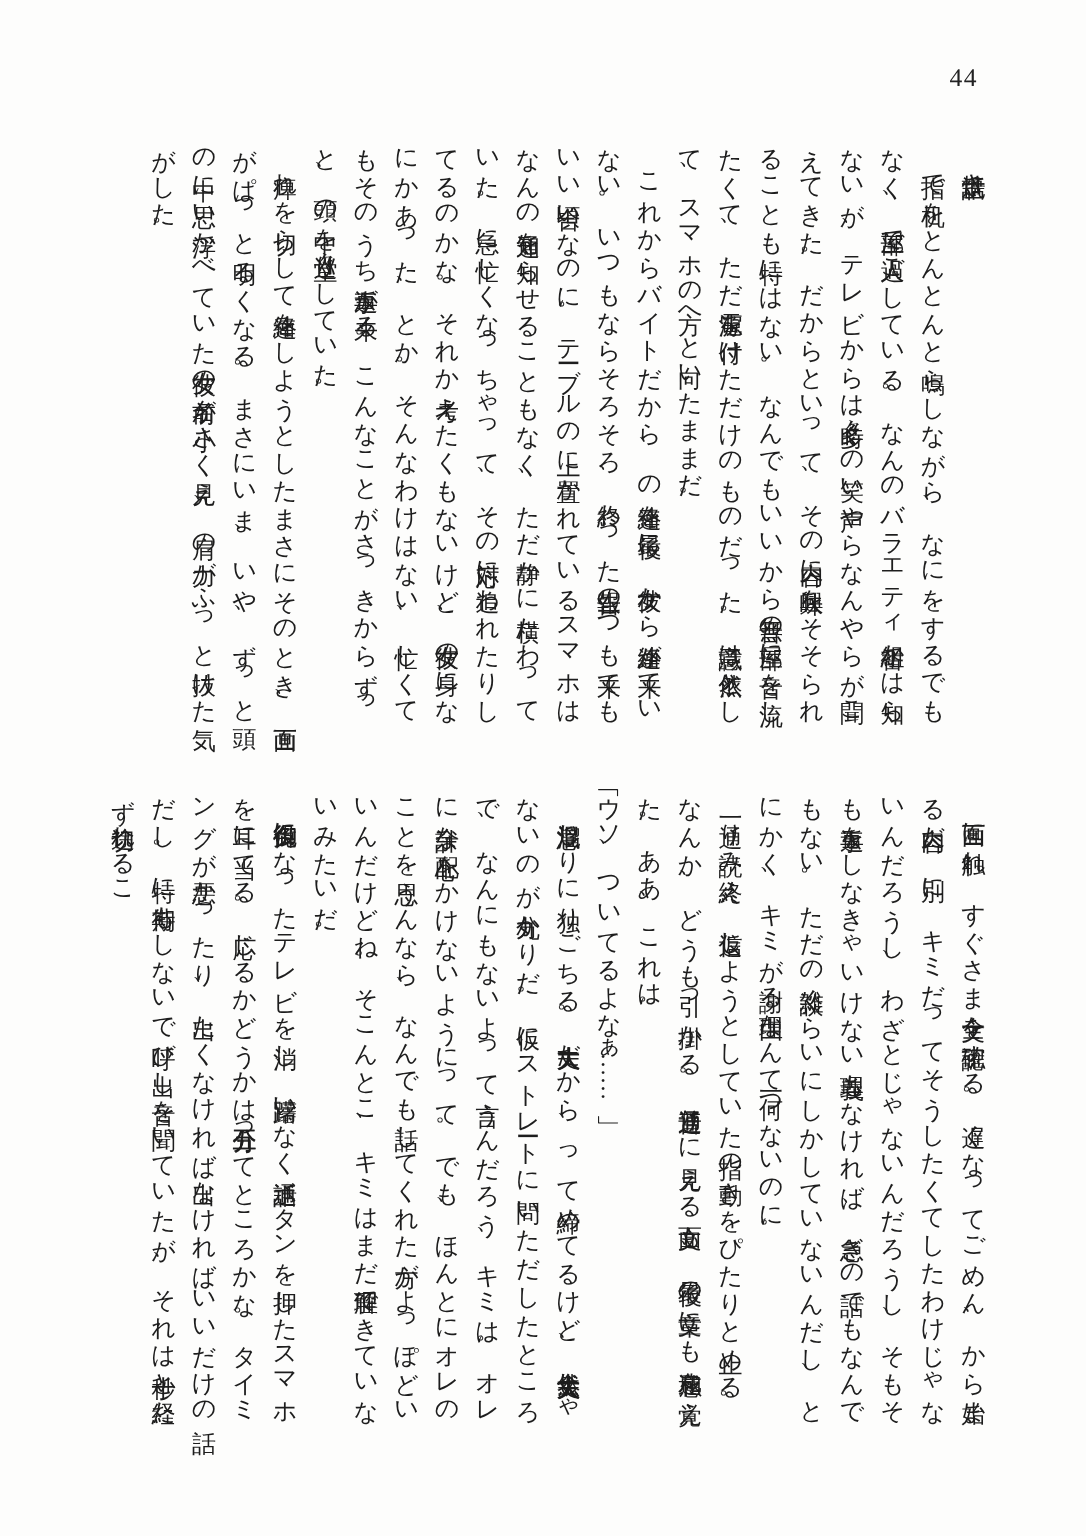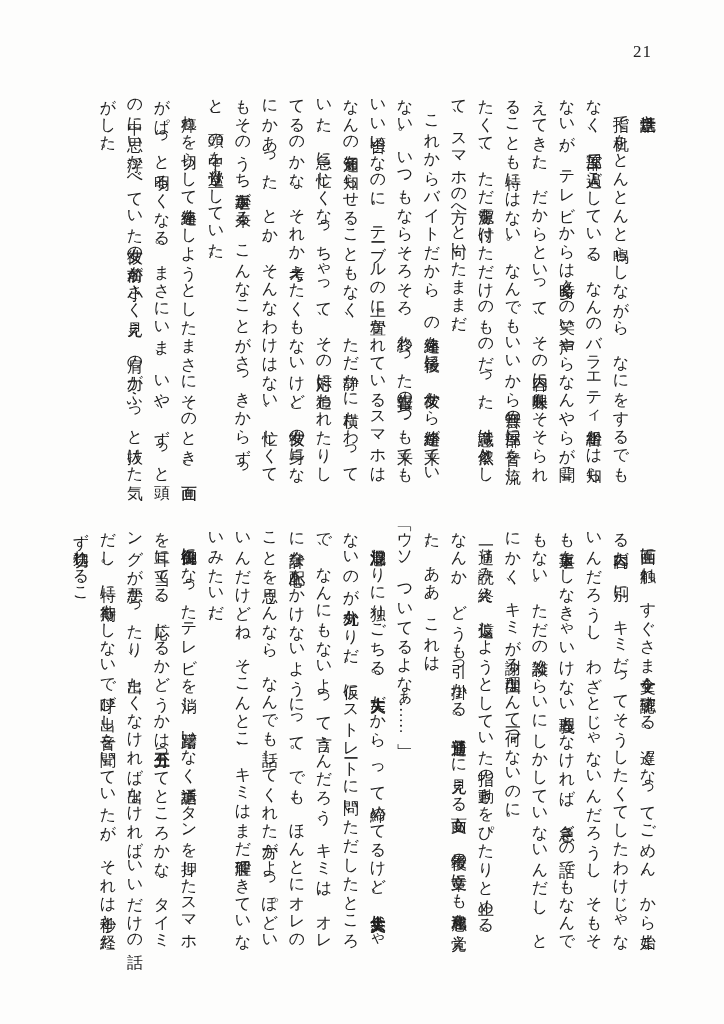--- a/index.html
+++ b/index.html
@@ -61,21 +61,21 @@
     margin: 0;
     padding: 0;
     text-indent: 1em;
   }
 </style>
 </head>
 <body>
 
 <div class="page">
 
-  <div class="page-number">21</div>
+  <div class="page-number">44</div>
 
   <div class="vblock block-upper">
     <p class="story-title">世話焼き</p>
     <p>指で机をとんとんと鳴らしながら、なにをするでもなく、部屋で一人過ごしている。なんのバラエティ番組かは知らないが、テレビからは時々多くの笑い声やらなんやらが聞こえてきた。だからといって、その内容に興味をそそられることも特にはない。なんでもいいから無音の部屋に音を流したくて、ただ電源を付けただけのものだった。意識は依然として、スマホの方へと向いたままだ。</p>
     <p>これからバイトだから、の連絡を最後に、彼女から連絡が来ていない。いつもならそろそろ、終わった報告の一つも来てもいい頃合いなのに。テーブルの上に置かれているスマホはなんの通知を知らせることもなく、ただ静かに横たわっていた。急に忙しくなっちゃって、その対応に追われたりしてるのかな。それか考えたくもないけど、彼女の身になにかあった、とか。そんなわけはない、忙しくてもそのうち返事が来る。こんなことがさっきからずっと、頭の中を堂々巡りしていた。</p>
     <p>痺れを切らして連絡をしようとしたまさにそのとき、画面がぱっと明るくなる。まさにいま、いや、ずっと頭の中に思い浮かべていた彼女の名前が小さく見え、肩の力がふっと抜けた気がした。</p>
   </div>
 
   <div class="vblock block-lower">
     <p>画面に触れ、すぐさま全文を確認する。遅くなってごめん、から始まる内容だ。別に、キミだってそうしたくてしたわけじゃないんだろうし、わざとじゃないんだろうし、そもそも返事をしなきゃいけない義理もなければ、急ぎの話でもなんでもない。ただの雑談くらいにしかしていないんだし、とにかく、キミが謝る理由なんて何一つないのに。</p>

